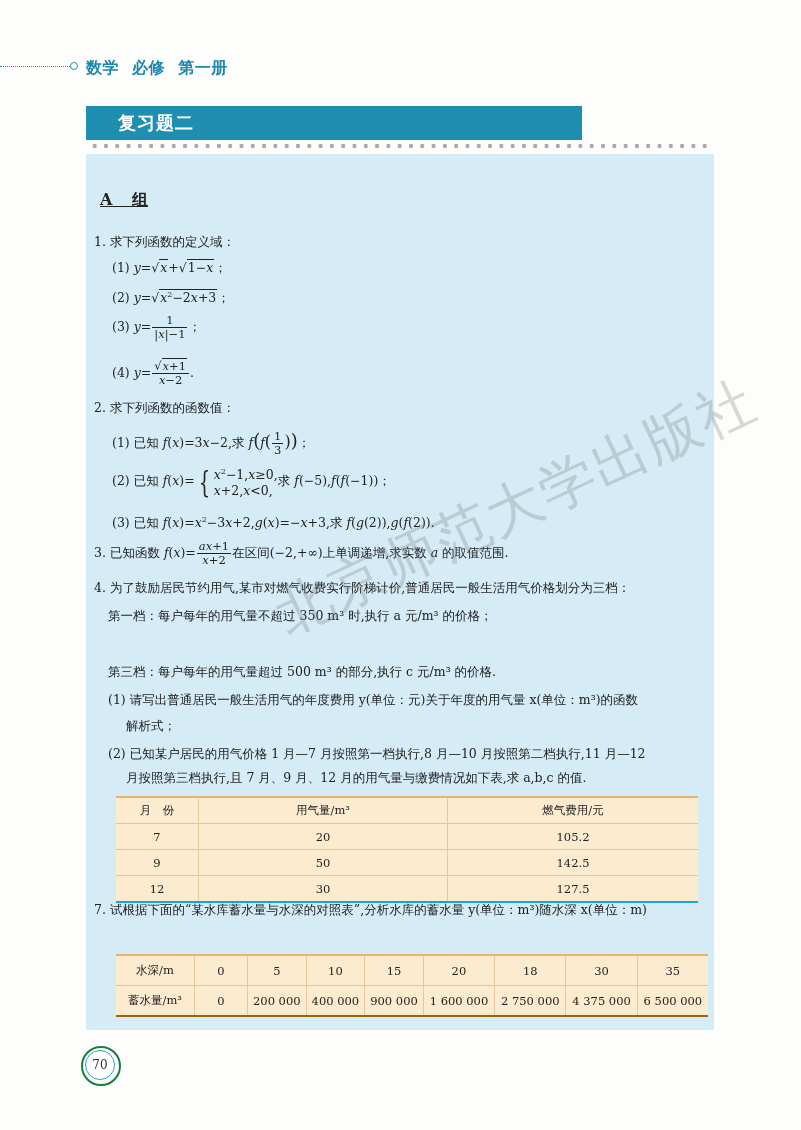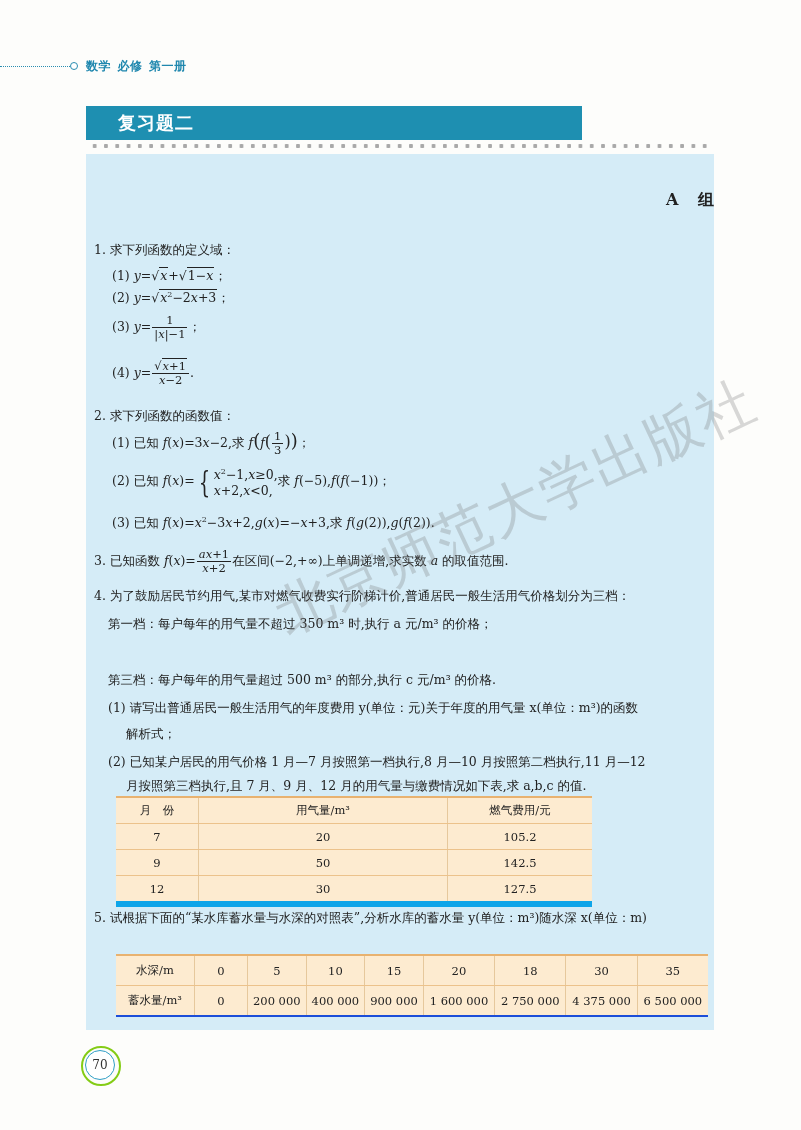--- a/index.html
+++ b/index.html
@@ -3,74 +3,74 @@
 <meta charset="utf-8">
 <style>
   html, body { margin:0; padding:0; }
   body {
     width:801px; height:1130px; background:#fdfdfb; position:relative; overflow:hidden;
     font-family: "DejaVu Serif", "Liberation Serif", serif; color:#222;
   }
   .running-head { position:absolute; left:0; top:58px; height:16px; width:300px; }
   .running-head .line { position:absolute; left:0; top:8px; width:70px; border-top:1px dotted #2a8db0; }
   .running-head .ring { position:absolute; left:70px; top:4px; width:6px; height:6px; border:1.5px solid #2a8db0; border-radius:50%; background:#fff; }
-  .running-head .label { position:absolute; left:86px; top:0; font-family:Liberation Serif, serif; font-weight:bold; font-size:12px; color:#1f87ae; letter-spacing:0.5px; word-spacing:3px;text-align:right; }
+  .running-head .label { position:absolute; left:86px; top:0; font-family:Liberation Mono, monospace; font-weight:bold; font-size:16px; color:#1f87ae; letter-spacing:0.5px; word-spacing:3px;text-align:right; }
 
   .banner { position:absolute; left:86px; top:106px; width:496px; height:34px; background:#1e8fb1; }
   .banner .title { position:absolute; left:32px; top:5px; font-family:"DejaVu Sans", sans-serif; font-weight:bold; font-size:18px; color:#fff; letter-spacing:1px; }
   .dots { position:absolute; left:86px; top:142px; width:628px; height:8px;
     background-image: radial-gradient(circle, #a9a9a9 2px, transparent 2.3px);
     background-size: 11.3px 8px; background-position: 3px 0; }
 
   .panel { position:absolute; left:86px; top:154px; width:628px; height:876px; background:#d5ecf7; }
-  .group-title { position:absolute; left:0; width:100%; top:36px; text-align:right; font-weight:bold; font-size:16px; word-spacing:14px; }
+  .group-title { position:absolute; left:14px; width:100%; top:36px; text-align:left; font-weight:bold; font-size:16px; word-spacing:14px;text-decoration:underline; }
 
-  .q { position:absolute; font-size:12.5px; line-height:20px; white-space:nowrap;margin-top:8px; }
+  .q { position:absolute; font-size:12.5px; line-height:20px; white-space:nowrap; }
   .q i { font-family:"DejaVu Serif", serif; font-style:italic; }
   .sub { position:absolute; font-size:12.5px; line-height:20px; white-space:nowrap; }
 
   .frac { display:inline-block; vertical-align:middle; text-align:center; font-size:11.5px; line-height:13px; margin:0 1px; }
   .frac .num { display:block; border-bottom:1px solid #222; padding:0 2px; }
   .frac .den { display:block; padding:0 2px; }
   .sqrt { border-top:1px solid #222; padding:0 1px; }
   .brace { font-size:30px; vertical-align:middle; font-weight:lighter; display:inline-block; transform:scaleX(0.6); }
   .cases { display:inline-block; vertical-align:middle; line-height:16px; font-size:12.5px; }
 
   table { border-collapse:collapse; position:absolute; font-size:11.5px; font-family:"DejaVu Serif", serif; }
   table td { text-align:center; border-left:1px solid #e6c89c; border-bottom:1px solid #ecc28b; }
   table td:first-child { border-left:none; }
-  .t1 { left:30px; top:624px; width:476px; background:#fdebd0; border-top:2px solid #e8b270; border-bottom:6px solid #0ea5e9; }
+  .t1 { left:30px; top:624px; width:582px; background:#fdebd0; border-top:2px solid #e8b270; border-bottom:2px solid #0ea5e9; }
   .t1 td { height:23px; }
-  .t2 { left:30px; top:800px; width:592px; background:#fdebd0; border-top:2px solid #e8b270; border-bottom:2px solid #1d4ed8; }
+  .t2 { left:30px; top:800px; width:592px; background:#fdebd0; border-top:2px solid #e8b270; border-bottom:2px solid #a16207; }
   .t2 td { height:27px; }
 
   .watermark { position:absolute; left:255px; top:470px; font-size:56px; color:rgba(120,120,120,0.28); transform:rotate(-25deg); font-family:"DejaVu Sans", sans-serif; white-space:nowrap; letter-spacing:2px; pointer-events:none; }
 
-  .page-num { position:absolute; left:81px; top:1046px; width:36px; height:36px; border:2px solid #84cc16; border-radius:50%; }
+  .page-num { position:absolute; left:81px; top:1046px; width:36px; height:36px; border:2px solid #15803d; border-radius:50%; }
   .page-num .inner { position:absolute; left:2px; top:2px; width:28px; height:28px; border:1.5px solid #2f9ec6; border-radius:50%; background:#fff; text-align:center; line-height:28px; font-size:12px; color:#333; }
 </style>
 </head>
 <body>
 
 <div class="running-head">
   <div class="line"></div>
   <div class="ring"></div>
   <div class="label">数学 必修 第一册</div>
 </div>
 
 <div class="banner">
   <div class="title">复习题二</div>
 </div>
 <div class="dots"></div>
 
 <div class="panel">
   <div class="group-title">A  组</div>
 
   <div class="q" style="left:8px;top:78px;">1. 求下列函数的定义域：</div>
-  <div class="sub" style="left:26px;top:104px;margin-top:8px;">
+  <div class="sub" style="left:26px;top:104px;">
     <span>(1)</span>
     <i>y</i>=√<span class="sqrt"><i>x</i></span>+√<span class="sqrt">1−<i>x</i></span>；
   </div>
   <div class="sub" style="left:26px;top:131px;">
     <span>(2)</span>
     <i>y</i>=√<span class="sqrt"><i>x</i><sup style="font-size:8px">2</sup>−2<i>x</i>+3</span>；
   </div>
   <div class="sub" style="left:26px;top:160px;">
     <span>(3)</span>
     <i>y</i>=<span class="frac"><span class="num">1</span><span class="den">|<i>x</i>|−1</span></span>；
@@ -121,21 +121,21 @@
       <td>142.5</td>
     </tr>
     <tr>
       <td>12</td>
       <td>30</td>
       <td>127.5</td>
     </tr>
   </tbody>
     </table>
 
-  <div class="q" style="left:8px;top:746px;">5. 试根据下面的“某水库蓄水量与水深的对照表”,分析水库的蓄水量 y(单位：m³)随水深 x(单位：m)</div>
+  <div class="q" style="left:8px;top:746px;">7. 试根据下面的“某水库蓄水量与水深的对照表”,分析水库的蓄水量 y(单位：m³)随水深 x(单位：m)</div>
 
   <table class="t2">
     <tbody>
         <tr>
       <td style="width:76px">水深/m</td>
       <td style="width:50px">0</td>
       <td>5</td>
       <td>10</td>
       <td>15</td>
       <td>20</td>

